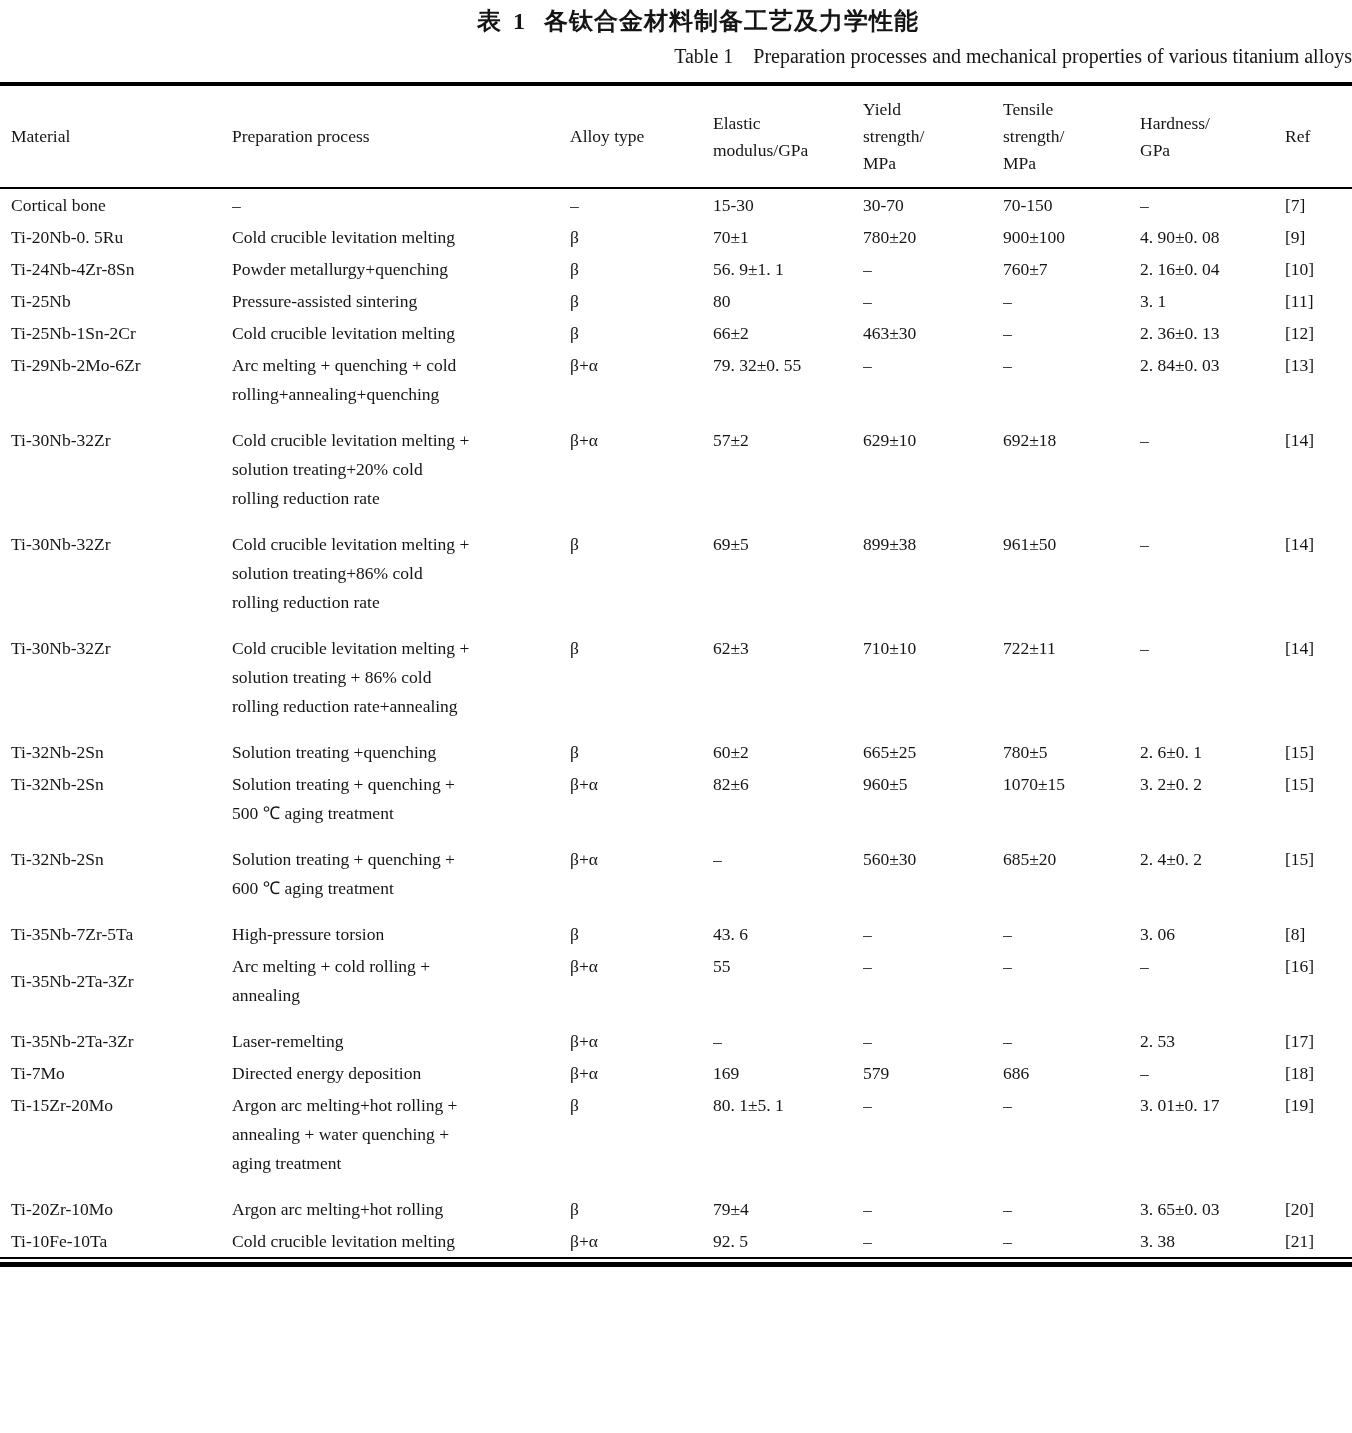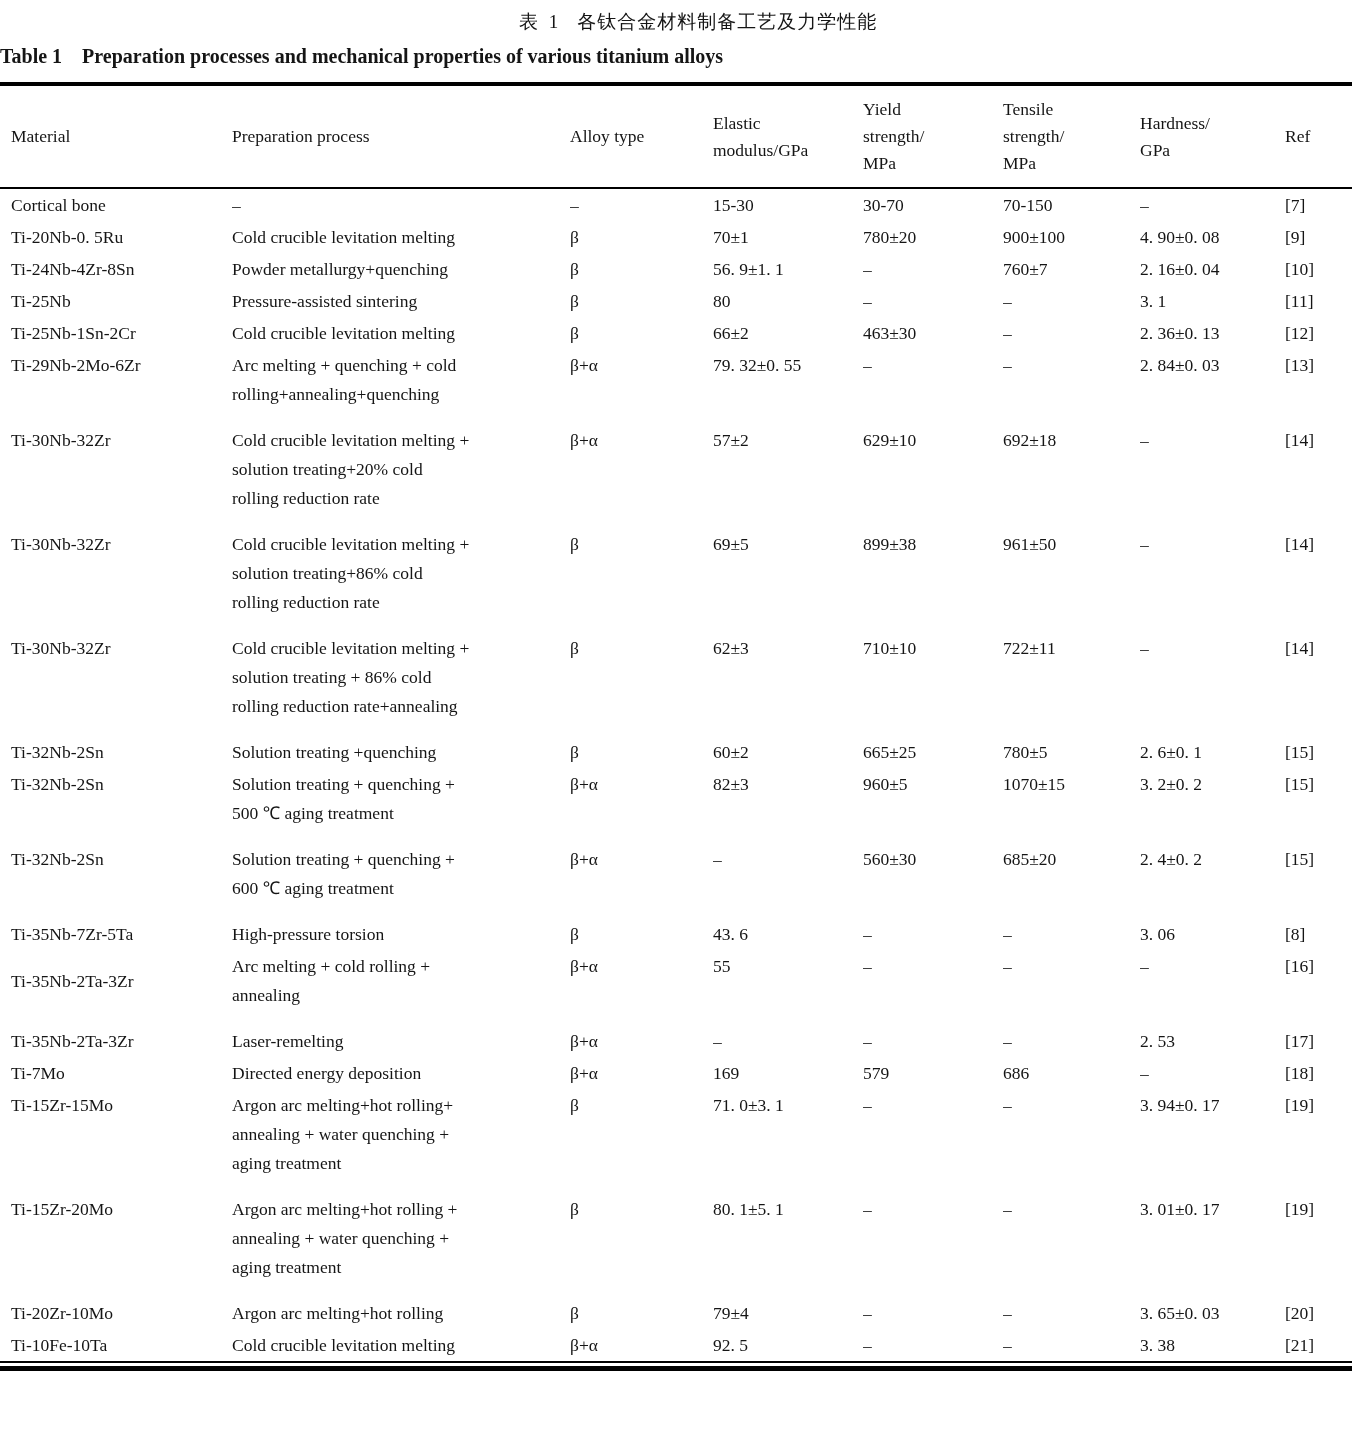--- a/index.html
+++ b/index.html
@@ -11,34 +11,33 @@
     width: 1352px;
     height: 1433px;
     box-sizing: border-box;
     background: #ffffff;
     color: #151515;
     font-family: "Liberation Serif", serif;
     overflow: hidden;
   }
   .title-cn {
     text-align: center;
-    font-weight: normal;
-    font-size: 19px;
+    font-weight: bold;
+    font-size: 24px;
     line-height: 27px;
     padding-top: 8px;
     letter-spacing: 1px;
     padding-left: 44px;
   }
   .title-cn .title-label { margin-right: 16px; letter-spacing: 3px; }
   .title-en {
-    text-align: left;
+    text-align: right;
     font-size: 20px;
     line-height: 25px;
     margin-top: 9px;
-    font-weight: bold;
   }
   .title-en .title-label { margin-right: 20px; }
   .table-wrap {
     margin-top: 13px;
     border-top: 4px solid #000;
     border-bottom: 5px solid #000;
   }
   table {
     width: 1352px;
     border-collapse: collapse;
@@ -220,21 +219,21 @@
     <td>665±25</td>
     <td>780±5</td>
     <td>2. 6±0. 1</td>
     <td>[15]</td>
   </tr>
           <tr class="multiline">
     <td>Ti-32Nb-2Sn</td>
     <td>Solution treating + quenching +
 500 ℃ aging treatment</td>
     <td>β+α</td>
-    <td>82±3</td>
+    <td>82±6</td>
     <td>960±5</td>
     <td>1070±15</td>
     <td>3. 2±0. 2</td>
     <td>[15]</td>
   </tr>
           <tr class="multiline">
     <td>Ti-32Nb-2Sn</td>
     <td>Solution treating + quenching +
 600 ℃ aging treatment</td>
     <td>β+α</td>
@@ -279,32 +278,20 @@
     <td>Ti-7Mo</td>
     <td>Directed energy deposition</td>
     <td>β+α</td>
     <td>169</td>
     <td>579</td>
     <td>686</td>
     <td>–</td>
     <td>[18]</td>
   </tr>
           <tr class="multiline">
-    <td>Ti-15Zr-15Mo</td>
-    <td>Argon arc melting+hot rolling+
-annealing + water quenching +
-aging treatment</td>
-    <td>β</td>
-    <td>71. 0±3. 1</td>
-    <td>–</td>
-    <td>–</td>
-    <td>3. 94±0. 17</td>
-    <td>[19]</td>
-  </tr>
-          <tr class="multiline">
     <td>Ti-15Zr-20Mo</td>
     <td>Argon arc melting+hot rolling +
 annealing + water quenching +
 aging treatment</td>
     <td>β</td>
     <td>80. 1±5. 1</td>
     <td>–</td>
     <td>–</td>
     <td>3. 01±0. 17</td>
     <td>[19]</td>

